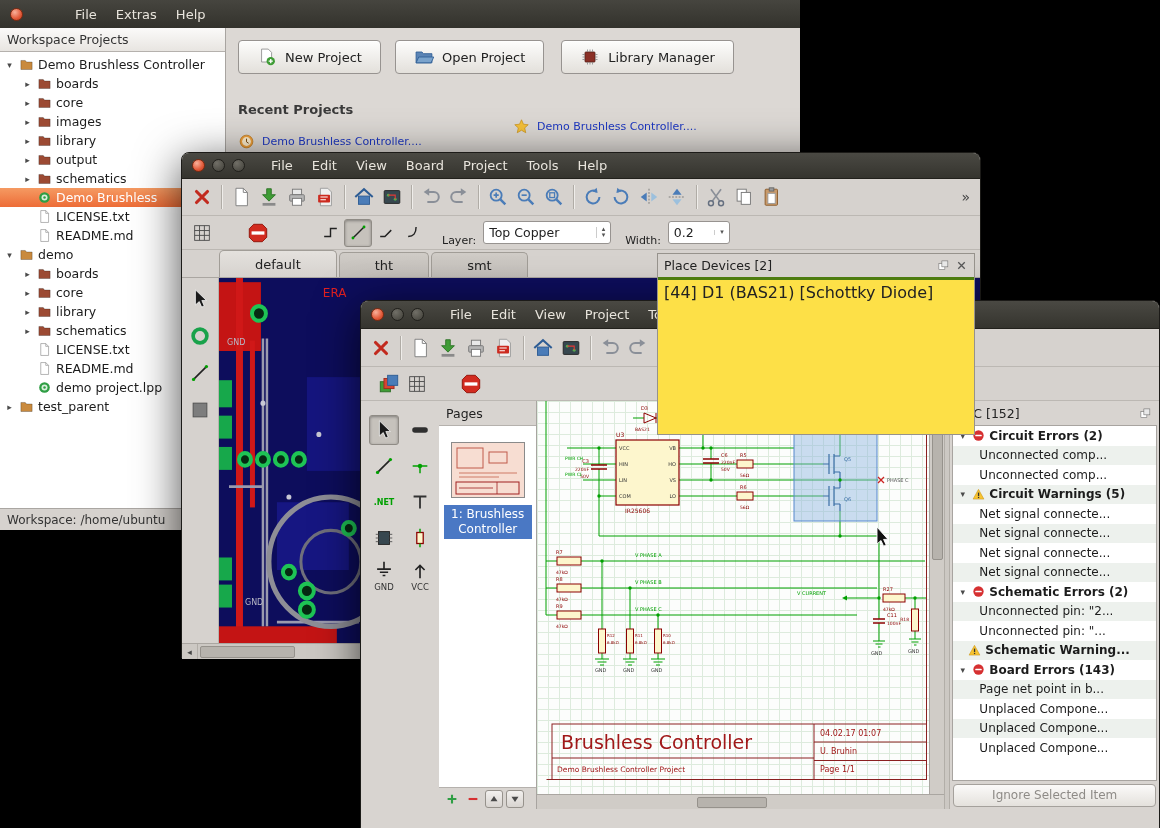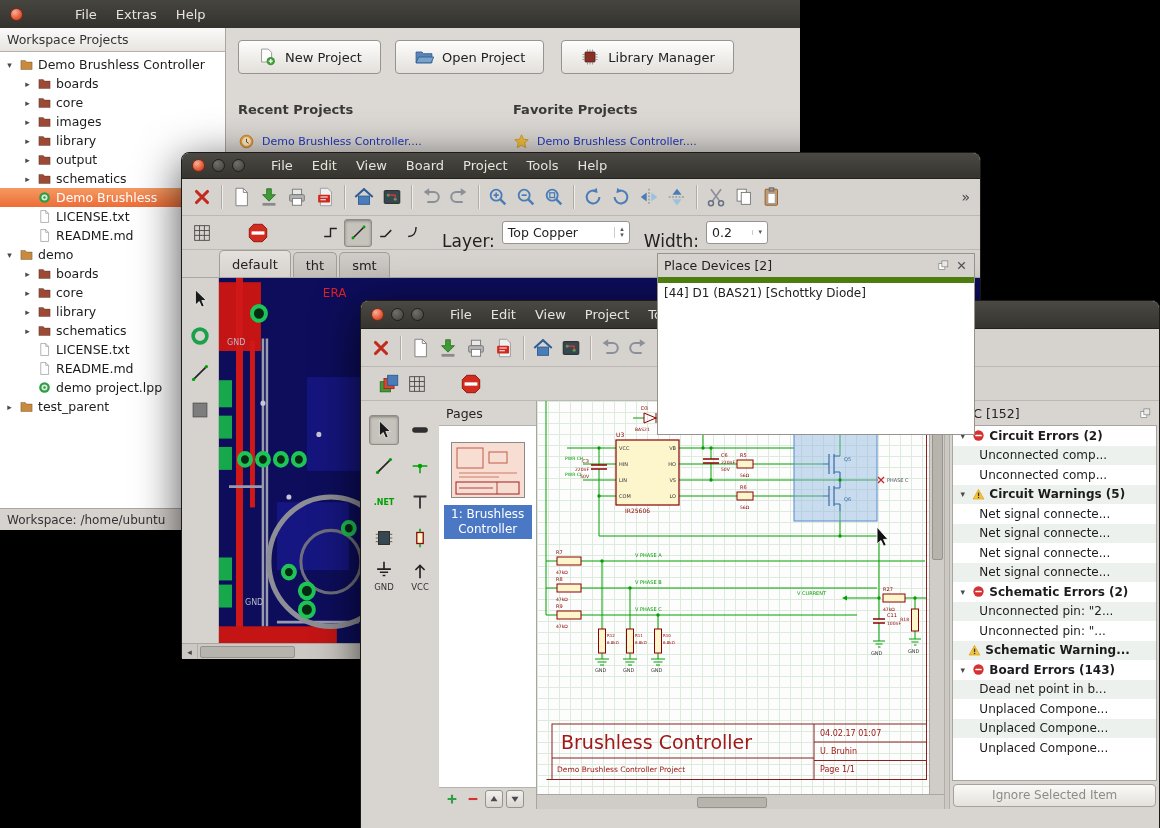--- a/index.html
+++ b/index.html
@@ -32,21 +32,21 @@
           border-radius:3px; flex:none; }
   .tbtn svg { width:22px; height:22px; }
   .tbtn.small svg { width:19px; height:19px; }
   .tbtn.pressed { background:#c6c2bc; border:1px solid #8f8b85; box-shadow:inset 0 1px 3px rgba(0,0,0,.35); }
   .tsep { width:1px; height:24px; background:#b0aca6; box-shadow:1px 0 0 #efedea; margin:0 5px; flex:none; }
   .overflow { margin-left:auto; color:#444; font-size:14px; padding:0 4px; }
   .combo { height:23px; background:#fff; border:1px solid #979390; border-radius:3px;
            display:flex; align-items:center; font-size:12.5px; color:#222; padding:0 5px; }
   .combo .spin { margin-left:auto; display:flex; flex-direction:column; line-height:.85;
                  font-size:7px; color:#555; padding-left:5px; border-left:1px solid #ccc; }
-  .tblabel { font-size:17px; color:#222; margin:16px 7px 0 14px; }
+  .tblabel { font-size:11px; color:#222; margin:16px 7px 0 14px; }
   
   #main-window { left:0; top:0; width:800px; height:530px; box-shadow:0 6px 30px rgba(0,0,0,.6); }
   .main-body { display:flex; height:480px; }
   .ws-panel { width:257px; background:#fff; border-right:1px solid #a8a4a0; display:flex; flex-direction:column; }
   .ws-header { height:24px; background:linear-gradient(#fbfaf9,#e8e5e1); border-bottom:1px solid #b5b1ad;
                font-size:12.5px; color:#333; display:flex; align-items:center; padding:0 7px; }
   .ws-tree { flex:1; overflow:hidden; padding-top:3px; }
   .trow { height:19px; display:flex; align-items:center; gap:4px; padding-left:4px;
           font-size:12.5px; color:#1c1c1c; white-space:nowrap; }
   .trow.d1 { padding-left:22px; }
@@ -67,40 +67,40 @@
   .proj-sections { display:flex; margin-top:28px; }
   .proj-col { width:275px; }
   .proj-col h3 { font-size:13px; color:#3a3a3a; }
   .proj-link { display:flex; align-items:center; gap:7px; margin-top:16px; }
   .proj-link svg { width:17px; height:17px; }
   .proj-link span { color:#1d37c0; font-size:11px; }
   
   #board-window { left:181px; top:152px; width:800px; height:506px; }
   .tabbar { height:28px; display:flex; align-items:flex-end; padding-left:37px;
             background:#d6d2ce; border-bottom:1px solid #aaa6a1; }
-  .tab { height:25px; padding:0 12px; display:flex; align-items:center; font-size:13px; color:#222;
+  .tab { height:25px; padding:0 35px; display:flex; align-items:center; font-size:13px; color:#222;
          background:linear-gradient(#d0ccc7,#c2beb9); border:1px solid #a19d97; border-bottom:none;
          border-radius:5px 5px 0 0; margin-right:2px; }
   .tab.active { background:linear-gradient(#e4e1dd,#d6d2ce); height:27px; }
   .board-main { display:flex; height:365px; }
   .tools-col { width:37px; background:#d6d2ce; border-right:1px solid #b8b4af;
                display:flex; flex-direction:column; align-items:center; padding-top:6px; gap:7px; }
   .tools-col .tbtn { width:30px; height:30px; }
   .board-canvas { flex:1; position:relative; overflow:hidden; background:#0d0d5c; }
   .board-canvas svg { width:100%; height:100%; }
   .hscroll { height:16px; background:#ccc8c3; border-top:1px solid #aaa6a1; display:flex; align-items:center; }
   .sbtn { width:16px; height:15px; display:flex; align-items:center; justify-content:center;
           font-size:9px; color:#444; background:#ccc8c3; border-right:1px solid #b2aea8; }
   .sthumb { height:12px; background:#b7b3ad; border:1px solid #96928c; border-radius:2px; }
   .place-panel { position:absolute; top:100px; right:5px; width:318px; height:182px;
                  border:1px solid #96928c; background:#d6d2ce; z-index:4; }
   .place-header { height:23px; display:flex; align-items:center; font-size:12.5px; color:#222; padding:0 6px; gap:5px; }
   .place-header .sp { flex:1; }
   .mini-ic { width:13px; height:13px; }
-  .place-list { background:#ffffff; border-top:6px solid #4d7c0f; height:157px; font-size:12px; color:#222; }
+  .place-list { background:#fde047; border-top:3px solid #4d7c0f; height:157px; font-size:16px; color:#222; }
   .place-item { padding:3px 6px; white-space:nowrap; overflow:hidden; }
   
   #schem-window { left:360px; top:300px; width:800px; height:528px; }
   #schem-window .titlebar { height:28px; }
   .schem-main { display:flex; height:408px; }
   .schem-tools { width:78px; background:#d8d4d0; padding:14px 6px 0 8px;
                  display:grid; grid-template-columns:30px 30px; gap:6px; align-content:start; justify-content:start; }
   .schem-tools .tbtn { width:30px; height:30px; }
   .tool-cell { display:flex; flex-direction:column; align-items:center; width:30px; }
   .tool-cap { font-size:8.5px; color:#333; margin-top:1px; }
@@ -539,21 +539,20 @@
         <div class="proj-col">
           <h3>Recent Projects</h3>
           <div class="proj-link">
               <svg>
                 <use href="#sy-clock"></use>
               </svg>
               <span>Demo Brushless Controller....</span>
             </div>
         </div>
         <div class="proj-col">
-          <h3>Favorite Projects</h3>
           <div class="proj-link">
               <svg>
                 <use href="#sy-star"></use>
               </svg>
               <span>Demo Brushless Controller....</span>
             </div>
         </div>
       </div>
     </div>
   </div>
@@ -1283,21 +1282,21 @@
             <span>Schematic Warning...</span>
           </div>
         <div class="erc-row cat">
             <span class="exp">▾</span>
             <svg class="eic">
               <use href="#sy-err"></use>
             </svg>
             <span>Board Errors (143)</span>
           </div>
         <div class="erc-row item">
-            <span>Dead net point in b...</span>
+            <span>Page net point in b...</span>
           </div>
         <div class="erc-row item">
             <span>Unplaced Compone...</span>
           </div>
         <div class="erc-row item">
             <span>Unplaced Compone...</span>
           </div>
         <div class="erc-row item">
             <span>Unplaced Compone...</span>
           </div>

